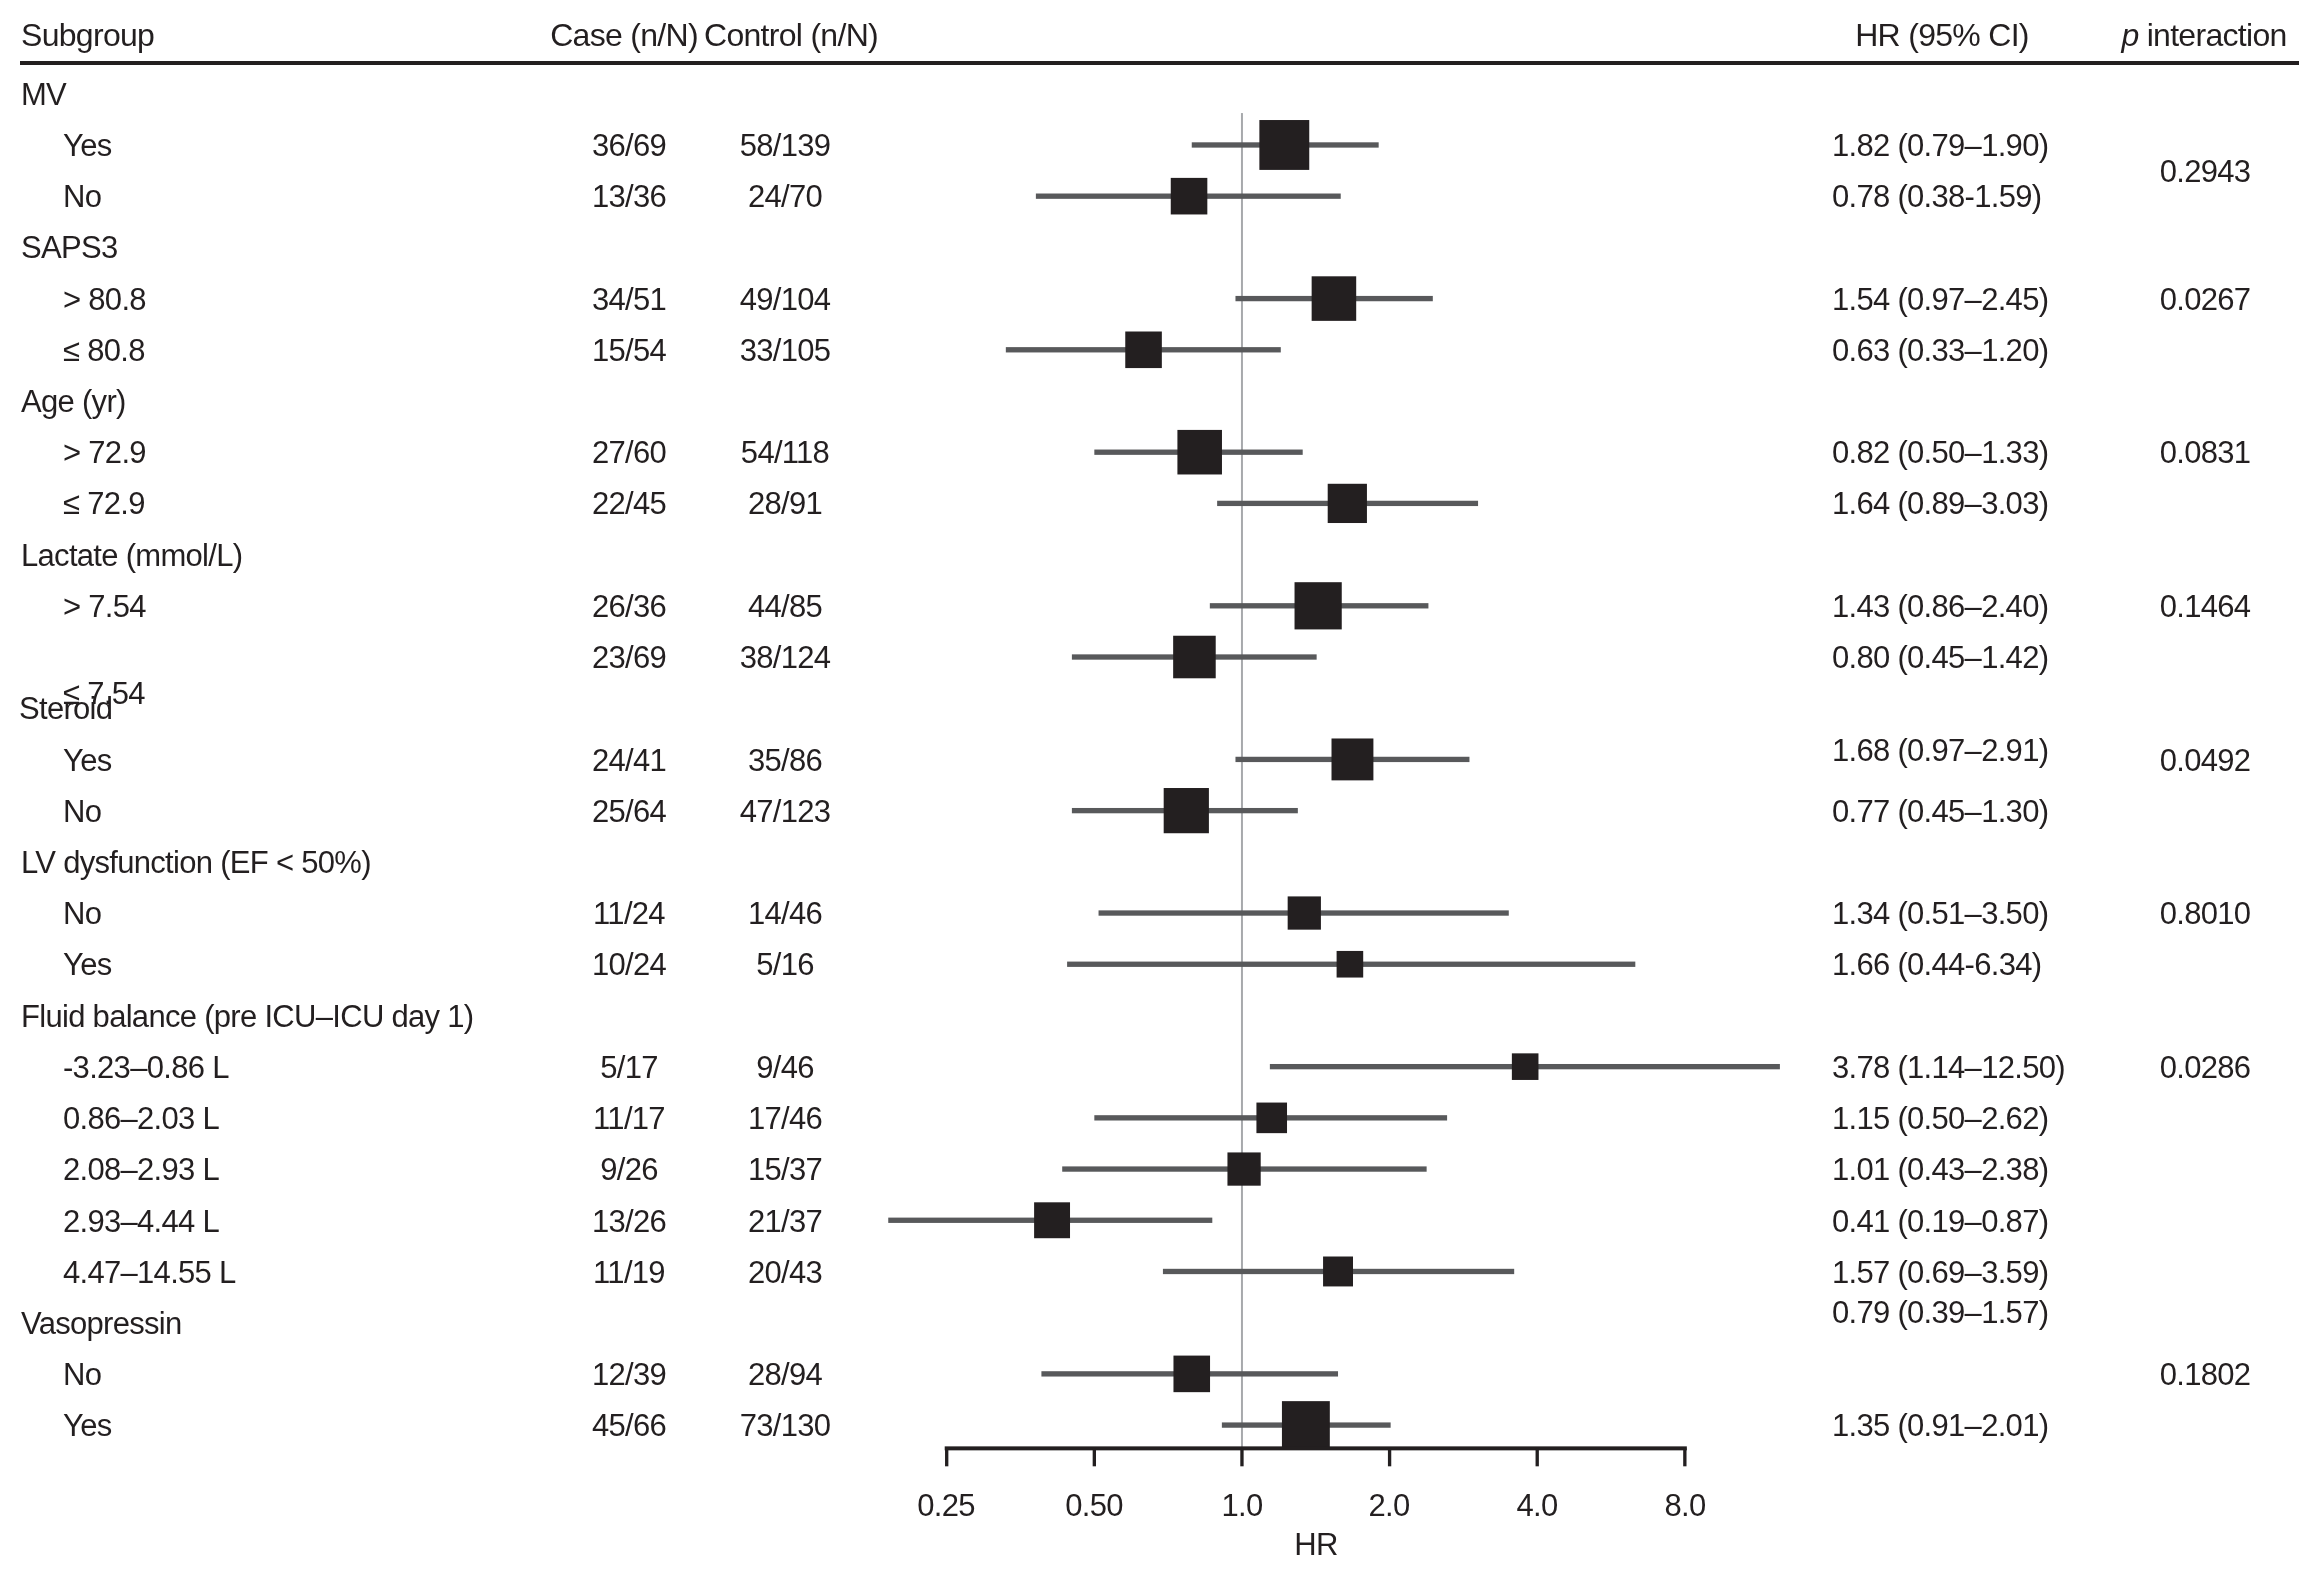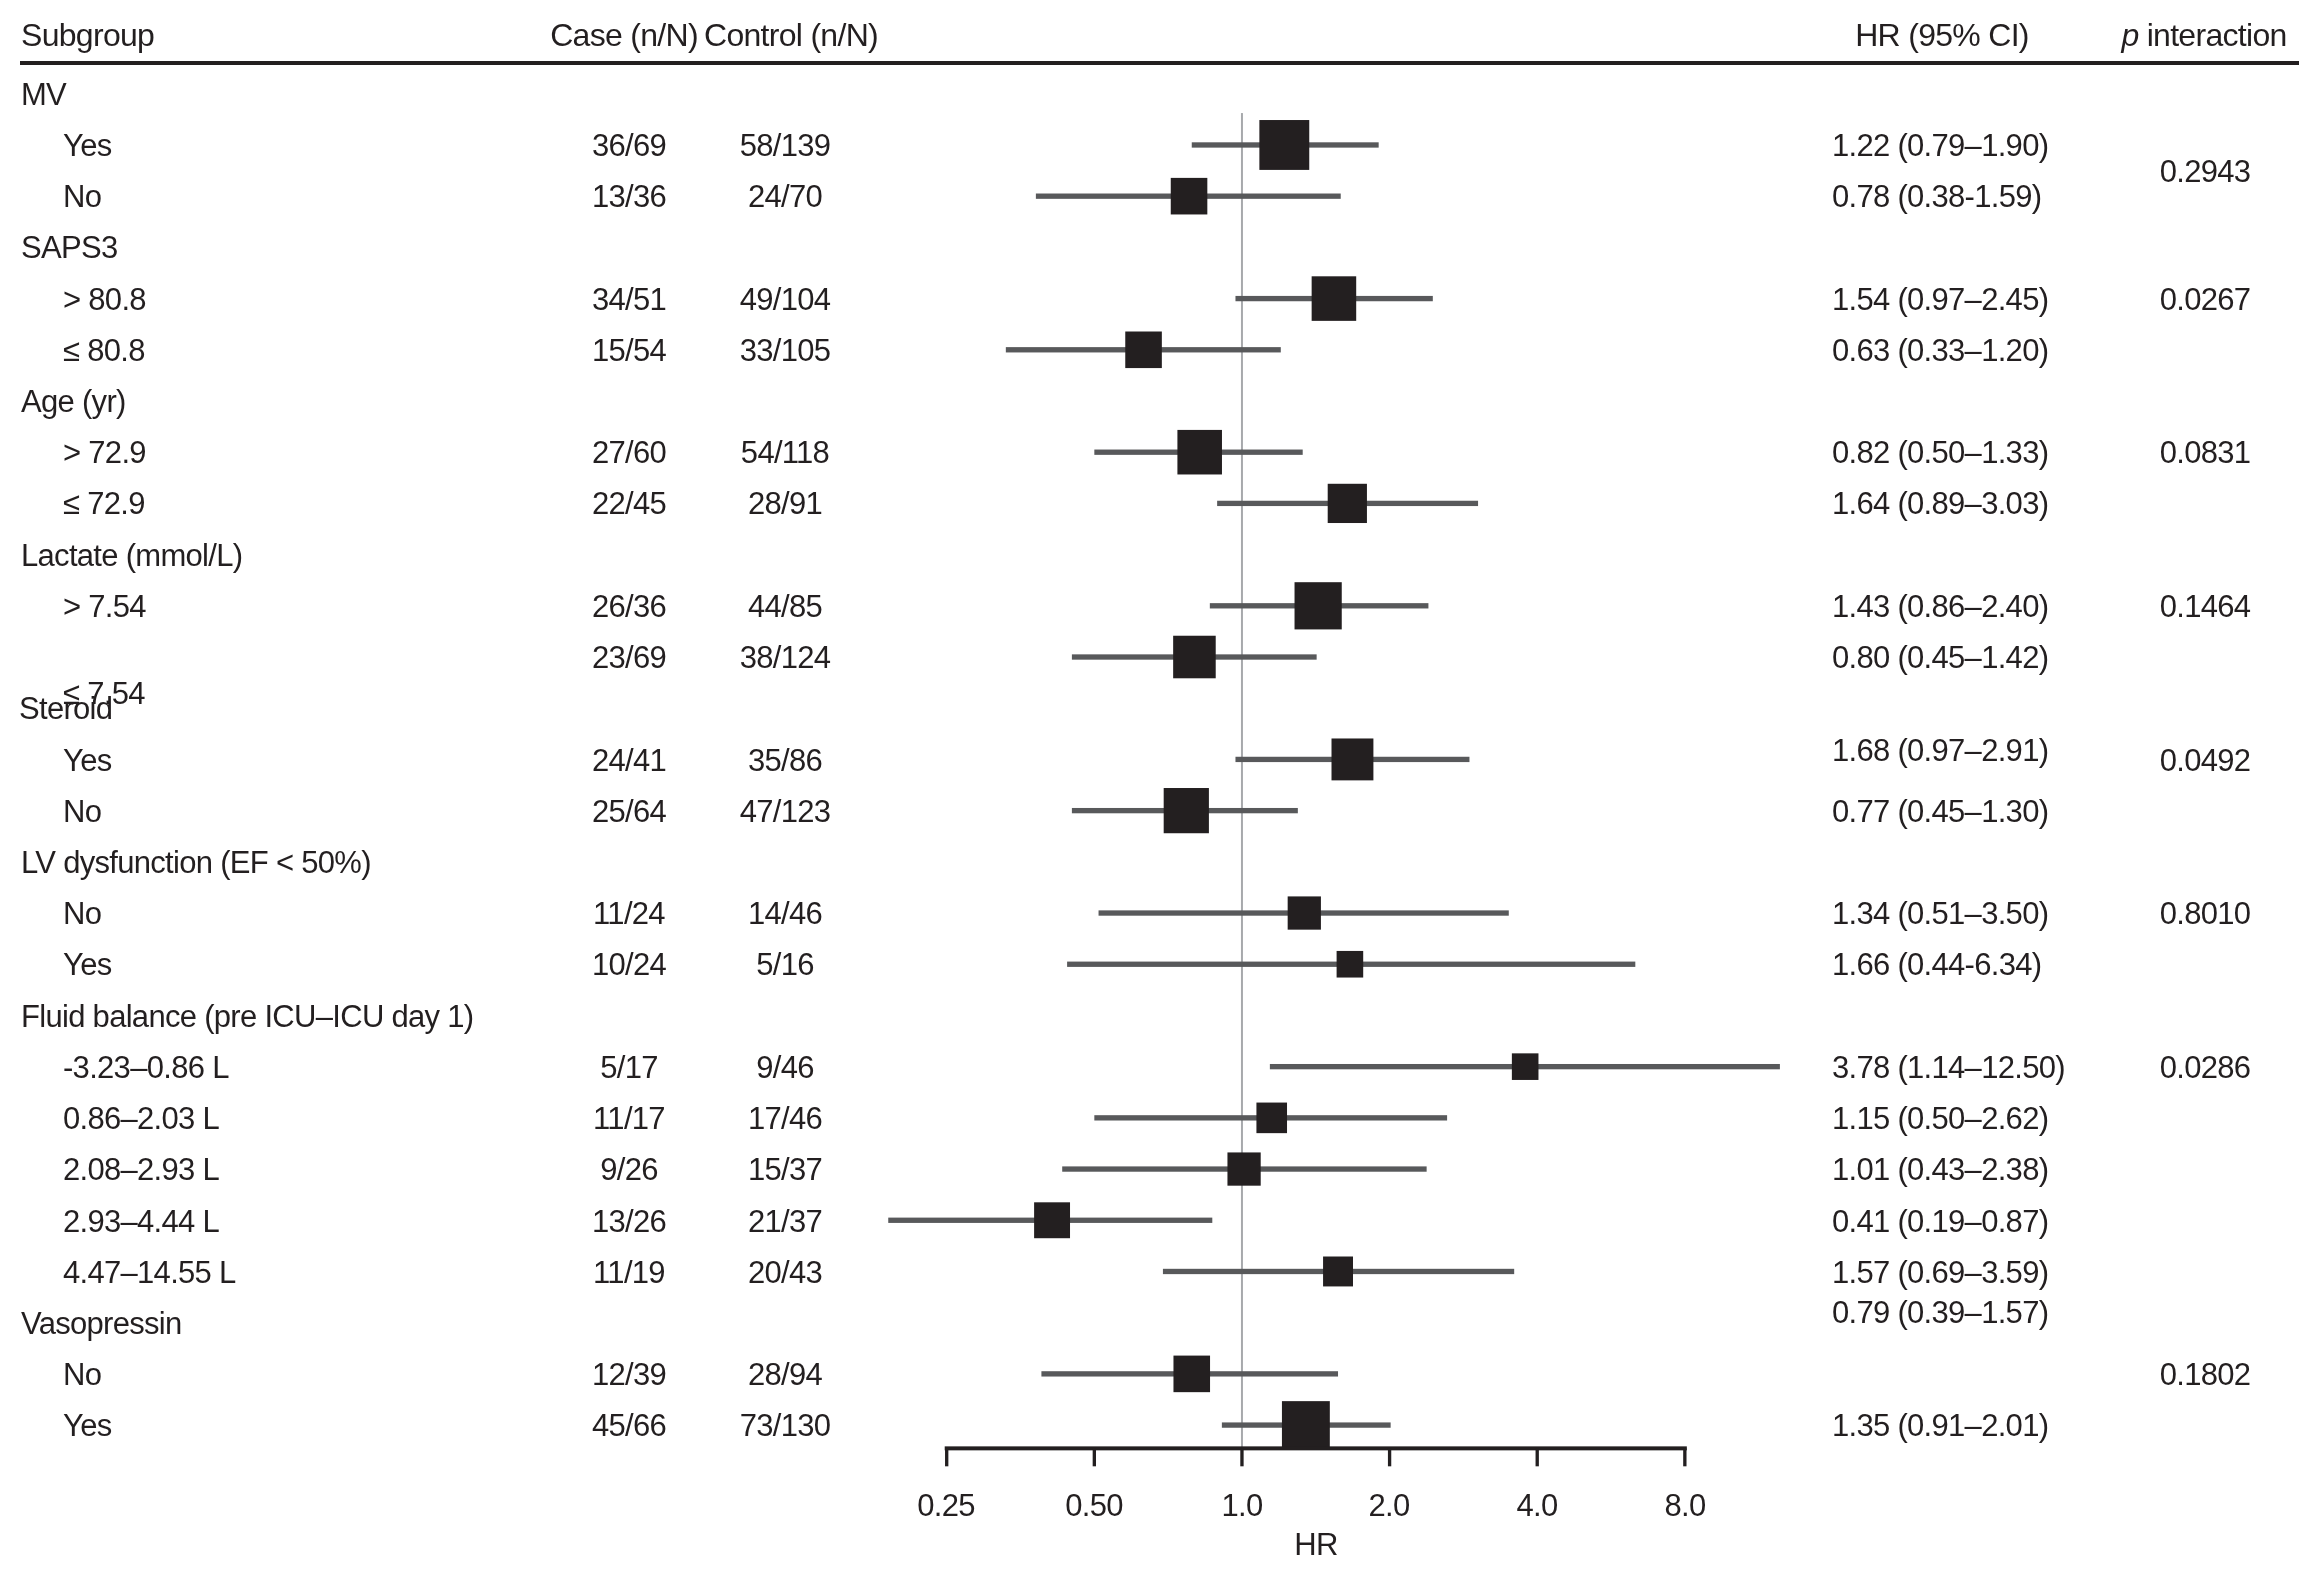--- a/index.html
+++ b/index.html
@@ -72,21 +72,21 @@
       <rect x="2086.5" y="2178" width="5" height="27" fill="#231f20"></rect>
       <rect x="2308.5" y="2178" width="5" height="27" fill="#231f20"></rect>
       <rect x="2530.5" y="2178" width="5" height="27" fill="#231f20"></rect>
     </svg>
 
   <div id="rows">
       <div class="t left" style="left: 21px; top: 94px;">MV</div>
       <div class="t left" style="left: 63px; top: 145px;">Yes</div>
       <div class="t center" style="left: 629px; top: 145px;">36/69</div>
       <div class="t center" style="left: 785px; top: 145px;">58/139</div>
-      <div class="t left" style="left: 1832px; top: 145px;">1.22 (0.79–1.90)</div>
+      <div class="t left" style="left: 1832px; top: 145px;">1.82 (0.79–1.90)</div>
       <div class="t center" style="left: 2205px; top: 145px; margin-top: 26px;">0.2943</div>
       <div class="t left" style="left: 63px; top: 196px;">No</div>
       <div class="t center" style="left: 629px; top: 196px;">13/36</div>
       <div class="t center" style="left: 785px; top: 196px;">24/70</div>
       <div class="t left" style="left: 1832px; top: 196px;">0.78 (0.38-1.59)</div>
       <div class="t left" style="left: 21px; top: 247px;">SAPS3</div>
       <div class="t left" style="left: 63px; top: 299px;">&gt; 80.8</div>
       <div class="t center" style="left: 629px; top: 299px;">34/51</div>
       <div class="t center" style="left: 785px; top: 299px;">49/104</div>
       <div class="t left" style="left: 1832px; top: 299px;">1.54 (0.97–2.45)</div>

